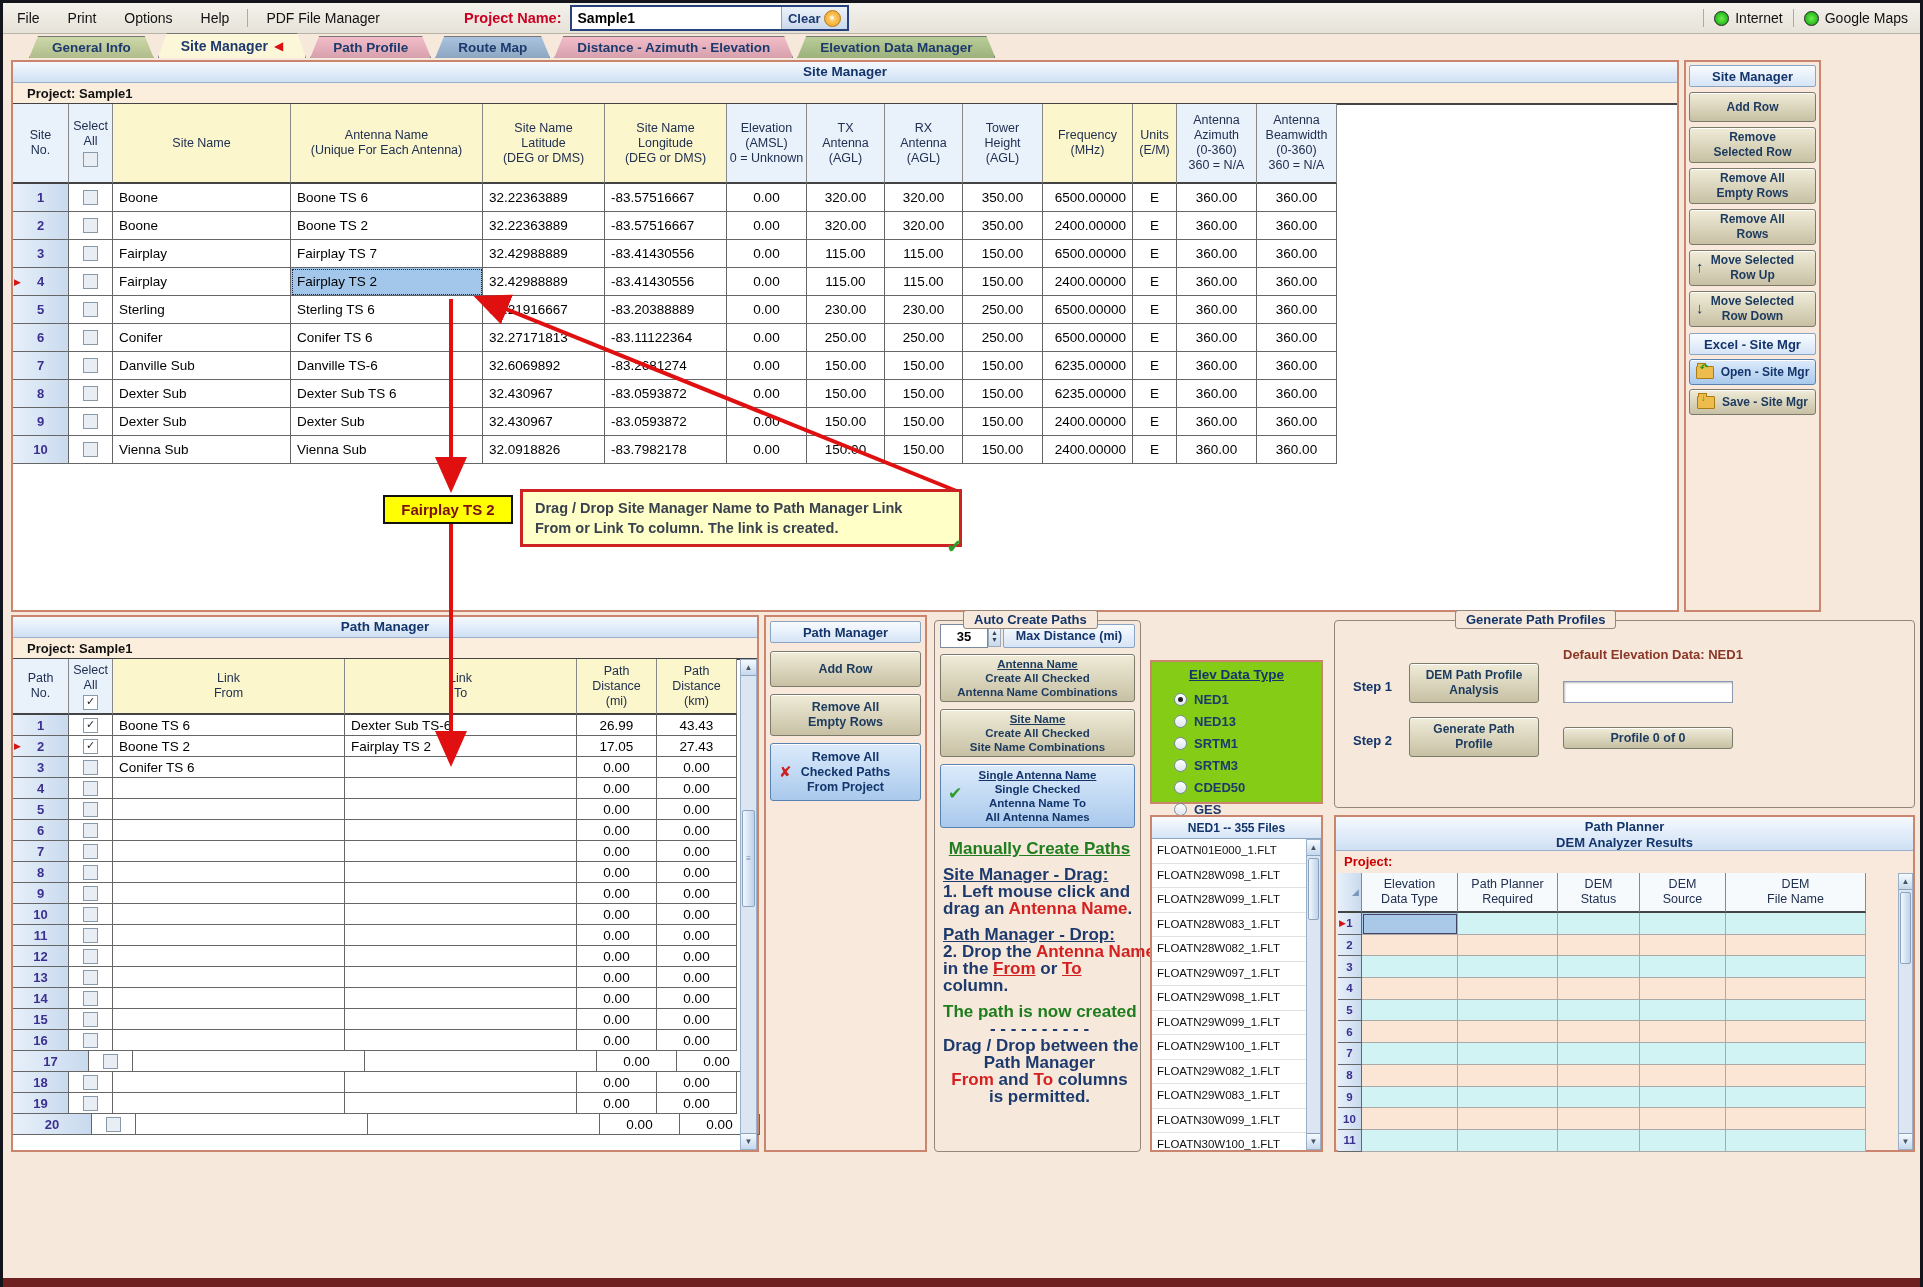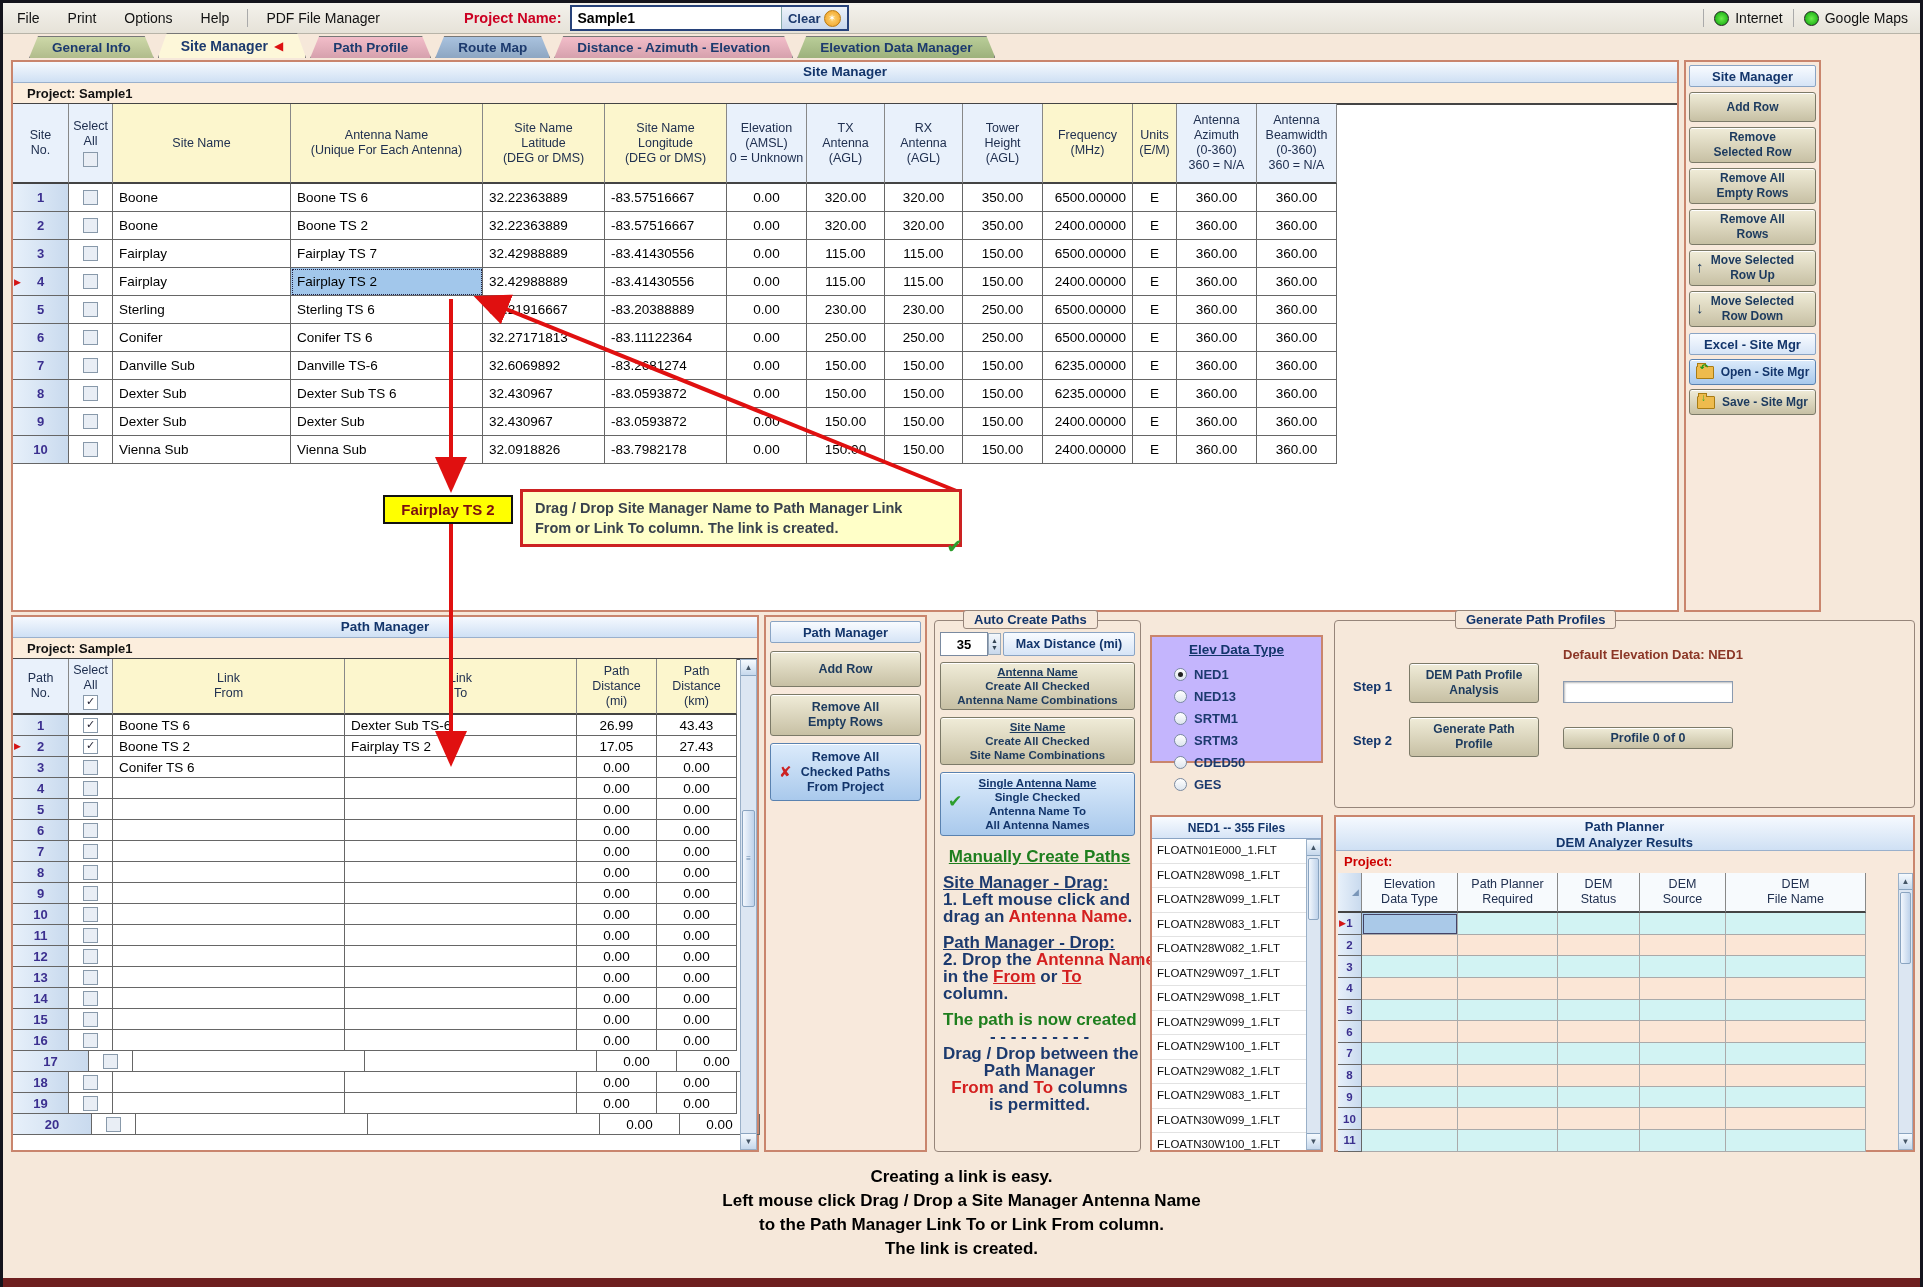--- a/index.html
+++ b/index.html
@@ -709,21 +709,21 @@
     <div class="bluebtn" style="height:56px;margin-top:7px;font-size:12.5px;position:relative;" id="pb-rm-checked">
       <span style="position:absolute;left:8px;top:20px;color:#cc2222;font-size:15px;">✘</span>
     <div>Remove All</div>
         <div>Checked Paths</div>
         <div>From Project</div>
       </div>
   </div>
 
   <div class="gbox" id="auto-box" style="left:931px;top:617px;width:207px;height:532px;">
     <div class="gtab" style="left:28px;">Auto Create Paths</div>
-    <div style="display:flex;align-items:center;margin:12px 5px 0 5px;height:22px;">
+    <div style="display:flex;align-items:center;margin:4px 5px 0 5px;height:22px;">
       <input style="width: 42px; height: 20px; border: 1px solid rgb(122, 138, 160); font: bold 13px &quot;Liberation Sans&quot;, sans-serif; text-align: center;" value="35">
       <span style="width:13px;height:22px;display:inline-flex;flex-direction:column;justify-content:center;font-size:7px;color:#345;border:1px solid #9ab;box-sizing:border-box;text-align:center;background:linear-gradient(#f4f8fc,#c8d8ec);">
           <span>▲</span>
           <span>▼</span>
         </span>
       <span class="hdrbar" style="flex:1;height:22px;font-size:12.5px;margin-left:2px;">Max Distance (mi)</span>
     </div>
     <div id="auto-btns">
         <div class="olivebtn" style="margin: 7px 5px 0px; font-size: 11.5px; position: relative; height: 46px; line-height: 14px;">
           <div style="text-decoration: underline;">Antenna Name</div>
@@ -757,21 +757,21 @@
         <div class="instr-line" style="height: 9px;"></div>
         <div class="instr-line" style="text-align: center;"><span class="c-g">The path is now created</span></div>
         <div class="instr-line" style="text-align: center;"><span class="c-n">-  -  -  -  -  -  -  -  -  -</span></div>
         <div class="instr-line" style="text-align: center;"><span class="c-n">Drag / Drop between the</span></div>
         <div class="instr-line" style="text-align: center;"><span class="c-n">Path Manager</span></div>
         <div class="instr-line" style="text-align: center;"><span class="c-r">From</span><span class="c-n"> and </span><span class="c-r">To</span><span class="c-n"> columns</span></div>
         <div class="instr-line" style="text-align: center;"><span class="c-n">is permitted.</span></div>
       </div>
   </div>
 
-  <div class="abs panel" id="elev-box" style="left:1147px;top:632px;width:173px;height:128px;background:#c4b5fd;">
+  <div class="abs panel" id="elev-box" style="left:1147px;top:657px;width:173px;height:144px;background:#84cc16;">
     <div style="text-align:center;font-size:13.5px;font-weight:bold;color:#13356b;text-decoration:underline;margin-top:5px;">Elev Data Type</div>
     <div id="elev-radios" style="margin:6px 0 0 22px;">
         <div style="display: flex; align-items: center; height: 22px;">
           <span class="radio sel"></span>
           <span class="rlabel">NED1</span>
         </div>
         <div style="display: flex; align-items: center; height: 22px; text-align: right;">
           <span class="radio"></span>
           <span class="rlabel">NED13</span>
         </div>
@@ -957,20 +957,14 @@
           <div class="gcell" style="width: 140px; height: 21.7px; background: rgb(210, 243, 243); border-right: 1px solid rgb(170, 170, 170); border-bottom: 1px solid rgb(170, 170, 170);"></div>
         </div>
       </div>
     <div class="vscroll" style="right:0;top:56px;bottom:0;width:15px;">
       <div class="vs-arr">▲</div>
       <div class="vs-thumb" style="top:18px;height:70px;"></div>
       <div class="vs-arr bot">▼</div>
     </div>
   </div>
 
-  <div id="footer" class="abs">
-      <div>Creating a link is easy.</div>
-      <div>Left mouse click Drag / Drop a Site Manager Antenna Name</div>
-      <div>to the Path Manager Link To or Link From column.</div>
-      <div>The link is created.</div>
-    </div>
   <div id="bottom-bar" class="abs"></div>
 </div>
 
 </body></html>

